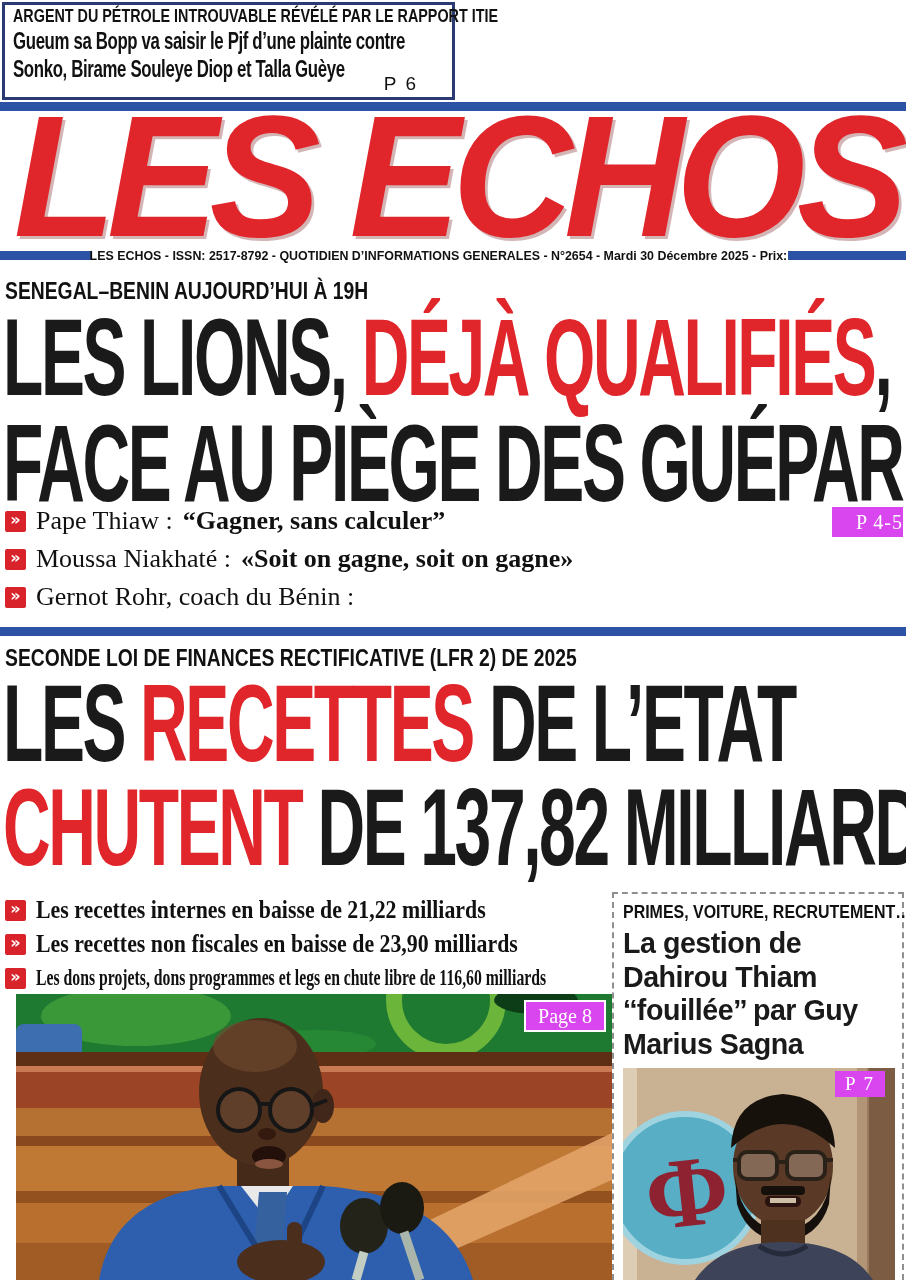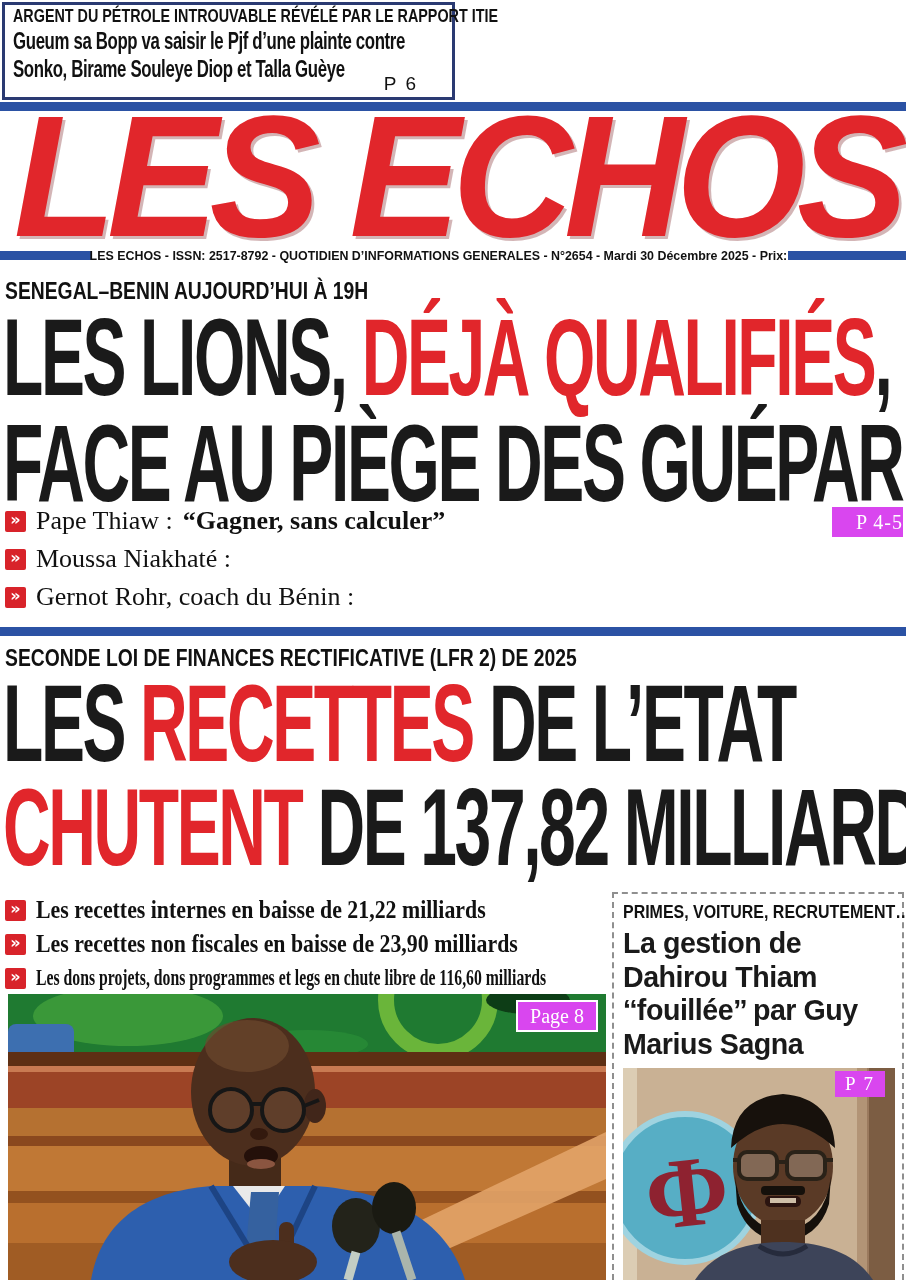--- a/index.html
+++ b/index.html
@@ -50,21 +50,21 @@
   .quote{font-weight:700;}
   .btxt2{display:inline-block;font-weight:700;transform:scaleX(.84);transform-origin:0 50%;white-space:nowrap;}
   .btxt3{display:inline-block;font-weight:700;font-size:22.5px;transform:scaleX(.70);
          transform-origin:0 50%;white-space:nowrap;}
 
   .pbadge{position:absolute;background:#d946ef;color:#fff;font-family:Liberation Serif, serif;
           text-align:right;}
   #badge45{top:507px;left:832px;width:71px;height:30px;font-size:20px;line-height:30px;letter-spacing:1px;}
 
   
-  #photo-left{position:absolute;left:8px;top:994px;width:598px;height:286px;overflow:hidden;}
+  #photo-left{position:absolute;left:16px;top:994px;width:598px;height:286px;overflow:hidden;}
   #badge-page8{top:6px;right:8px;font-size:20px;line-height:26px;padding:1px 12px;border:2px solid #fff;}
 
   
   #artp{position:absolute;left:612px;top:892px;width:292px;height:388px;box-sizing:border-box;
         border:2px dashed #8f8f8f;border-bottom:none;padding:7px 5px 0 9px;background:#fff;}
   #artp .akick{font-weight:700;font-size:19px;white-space:nowrap;transform:scaleX(.84);
                transform-origin:0 50%;}
   #artp .ahead{font-weight:700;font-size:29.5px;line-height:1.14;letter-spacing:-0.5px;
                transform:scaleX(.97);transform-origin:0 0;width:103%;margin-top:3px;color:#1a1a1a;}
   #artp .aphoto{position:relative;margin-top:7px;width:272px;height:246px;overflow:hidden;}
@@ -99,20 +99,21 @@
 
   <div class="brow" style="top:504px">
     <span class="chev">»</span>
     <span>Pape Thiaw : </span>
     <span class="quote">“Gagner, sans calculer”</span>
   </div>
   <div class="pbadge" id="badge45">P 4-5</div>
   <div class="brow" style="top:542px">
     <span class="chev">»</span>
     <span>Moussa Niakhaté : </span>
+    <span class="quote">«Soit on gagne, soit on gagne»</span>
   </div>
   <div class="brow" style="top:580px">
     <span class="chev">»</span>
     <span>Gernot Rohr, coach du Bénin : </span>
   </div>
 
   <div class="rule" style="top:627px"></div>
 
   <div class="kicker" style="top:645px">SECONDE LOI DE FINANCES RECTIFICATIVE (LFR 2) DE 2025</div>
   <div class="h1line" style="top:668px"><span>LES </span><span class="red">RECETTES</span><span> DE L’ETAT</span></div>

